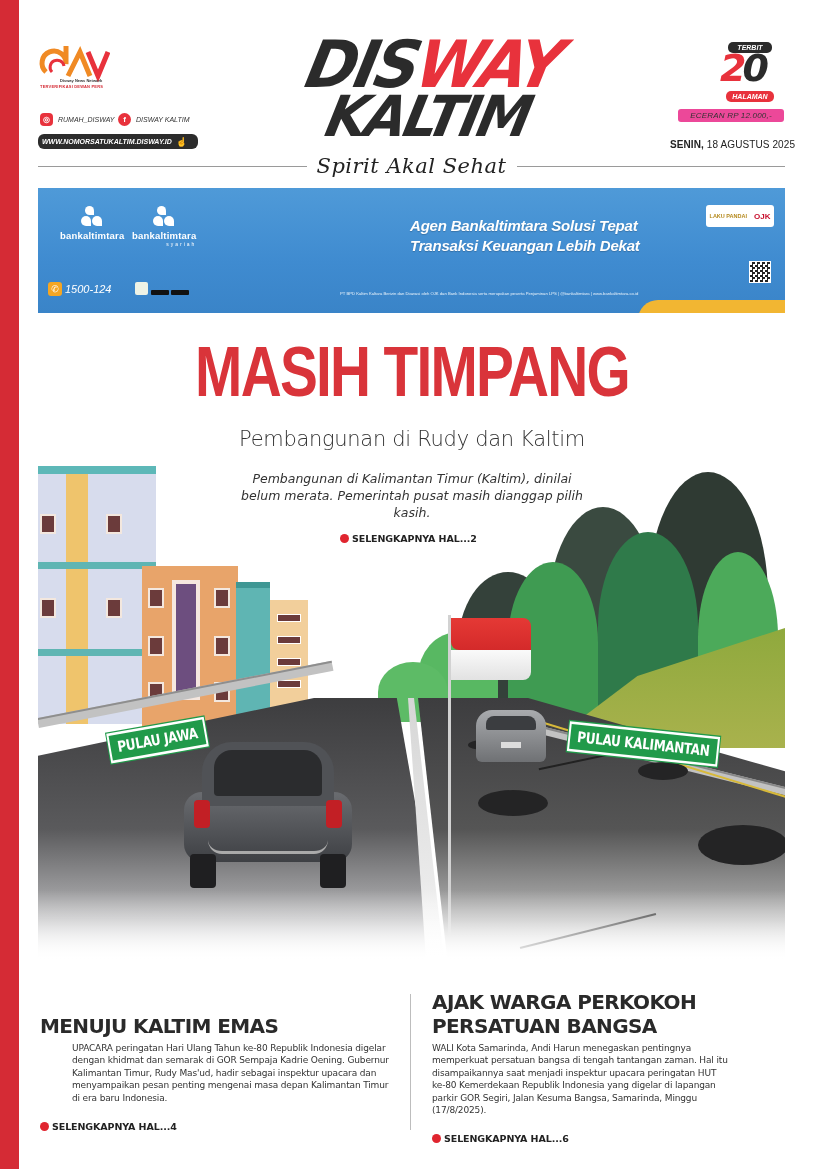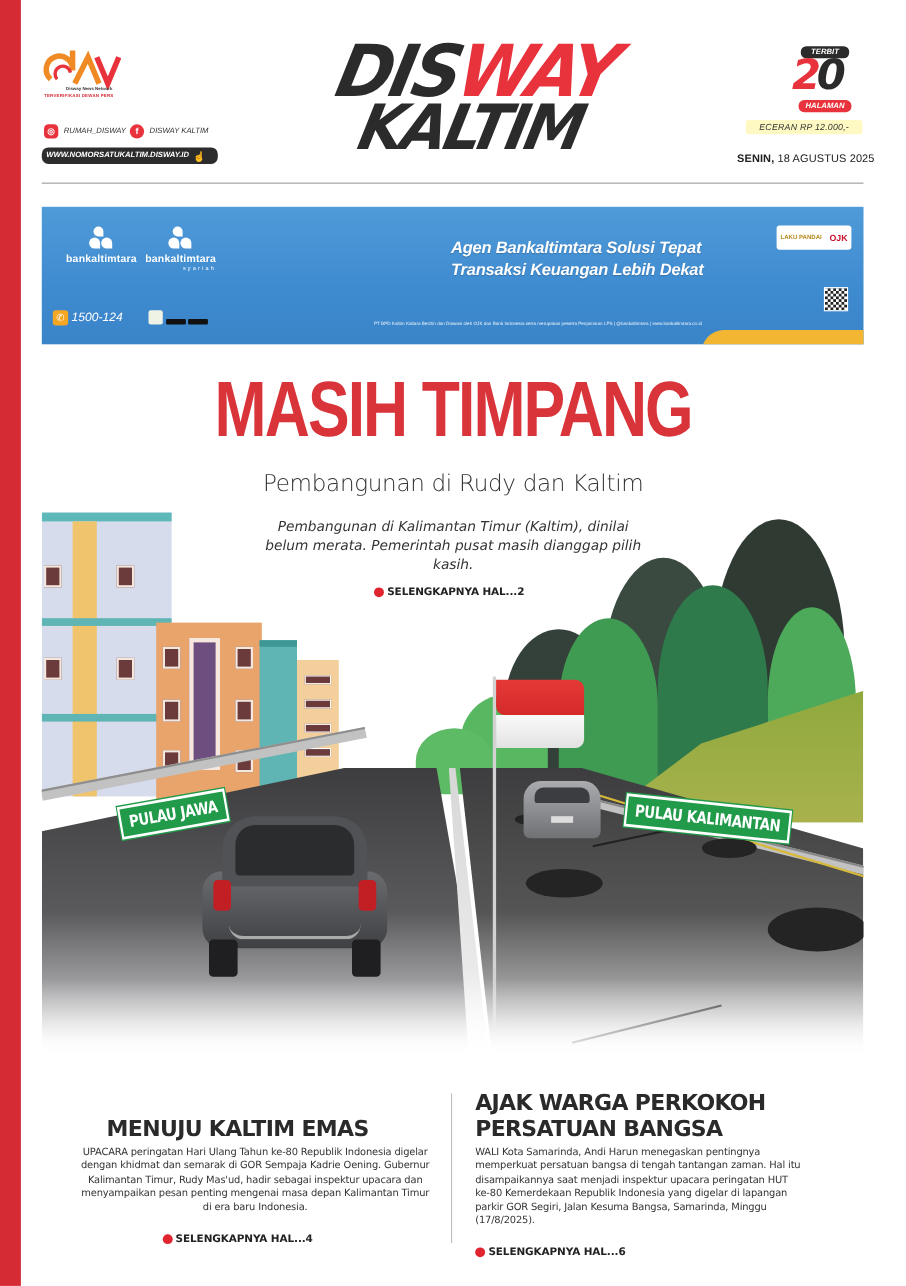--- a/index.html
+++ b/index.html
@@ -23,21 +23,21 @@
   .mh1 .red{color:#e8323c}
   .mh2{font-size:54px;color:#2b2b2b;margin-top:-6px;margin-left:6px}
   .tagline-row{position:absolute;left:38px;top:154px;width:747px;height:24px;display:flex;align-items:center}
   .tagline-row .line{flex:1;height:1px;background:#9a9a9a}
   .tagline{font-family:"DejaVu Serif",serif;font-style:italic;font-size:21px;color:#222;padding:0 10px;letter-spacing:.5px}
 
   .terbit{position:absolute;left:728px;top:42px;width:44px;height:11px;background:#2b2b2b;color:#fff;font-size:7px;font-weight:bold;font-style:italic;text-align:center;line-height:11px;border-radius:5px}
   .big20{position:absolute;left:720px;top:49px;font-family:"DejaVu Sans",sans-serif;font-weight:bold;font-size:38px;letter-spacing:-4px;line-height:1;font-style:italic}
   .big20 .a{color:#e8323c}.big20 .b{color:#2b2b2b}
   .halaman{position:absolute;left:726px;top:91px;width:48px;height:11px;background:#e8323c;color:#fff;font-size:7px;font-weight:bold;font-style:italic;text-align:center;line-height:11px;border-radius:5px}
-  .eceran{position:absolute;left:678px;top:109px;width:106px;height:13px;background:#fef9c3;border-radius:3px;font-size:8px;font-style:italic;color:#333;text-align:center;line-height:13px;letter-spacing:.2px}
+  .eceran{position:absolute;left:678px;top:109px;width:106px;height:13px;background:#ec4899;border-radius:3px;font-size:8px;font-style:italic;color:#333;text-align:center;line-height:13px;letter-spacing:.2px}
   .date{position:absolute;left:670px;top:139px;font-size:10px;color:#222;letter-spacing:.1px}
   .date b{font-weight:bold}
 
   
   .banner{position:absolute;left:38px;top:188px;width:747px;height:125px;background:linear-gradient(180deg,#4f9ad8 0%,#3f8bd0 60%,#3a84c8 100%);overflow:hidden}
   .bank-logo{position:absolute;top:18px;text-align:center;color:#fff}
   .bank-logo .mark{width:22px;height:22px;margin:0 auto 2px;position:relative}
   .bank-logo .mark i{position:absolute;background:#fff;border-radius:50% 50% 0 50%}
   .bank-logo .name{font-size:9.5px;font-weight:bold;letter-spacing:.2px}
   .bank-logo .sub{font-size:5px;letter-spacing:2px;text-align:right}
@@ -109,21 +109,21 @@
   .car-big .wheel{position:absolute;top:112px;width:26px;height:34px;background:#1f1f21;border-radius:4px}
   .car-big .wheel.l{left:6px}.car-big .wheel.r{right:6px}
   .car-small{position:absolute;left:438px;top:250px;width:70px;height:52px;background:linear-gradient(180deg,#a9abae,#6f7174);border-radius:16px 16px 6px 6px}
   .car-small .ws{position:absolute;left:10px;top:6px;width:50px;height:14px;background:#3b3d40;border-radius:8px 8px 2px 2px}
   .car-small .plate{position:absolute;left:25px;top:32px;width:20px;height:6px;background:#ddd}
   .pothole{position:absolute;background:#242425;border-radius:50%}
   .crack{position:absolute;height:2px;background:#222}
   .fade-bottom{position:absolute;left:0;bottom:0;width:747px;height:70px;background:linear-gradient(180deg,rgba(255,255,255,0),#fff)}
 
   
-  .story-left{position:absolute;left:40px;top:1014px;width:352px;text-align:center}
+  .story-left{position:absolute;left:40px;top:1014px;width:352px;text-align:left}
   .story-right{position:absolute;left:432px;top:990px;width:360px;text-align:left}
   .story-title{font-family:"DejaVu Sans",sans-serif;font-weight:bold;font-size:20px;color:#2a2a2a;letter-spacing:-.6px;line-height:24px}
   .story-body{font-family:"DejaVu Sans",sans-serif;font-size:9px;line-height:12.4px;color:#333;margin-top:4px;letter-spacing:-.15px}
   .story-left .story-body{margin-left:auto;width:320px}
   .story-right .story-body{width:300px}
   .story-more{margin-top:17px}
   .divider{position:absolute;left:410px;top:994px;width:1px;height:136px;background:#bdbdbd}
 </style>
 </head>
 <body>
@@ -152,20 +152,21 @@
     <span>WWW.NOMORSATUKALTIM.DISWAY.ID</span>
     <span class="hand">☝</span>
   </div>
 
   <div class="masthead">
     <div class="mh1"><span>DIS</span><span class="red">WAY</span></div>
     <div class="mh2">KALTIM</div>
   </div>
   <div class="tagline-row">
     <div class="line"></div>
+    <div class="tagline">Spirit Akal Sehat</div>
     <div class="line"></div>
   </div>
 
   <div class="terbit">TERBIT</div>
   <div class="big20"><span class="a">2</span><span class="b">0</span></div>
   <div class="halaman">HALAMAN</div>
   <div class="eceran">ECERAN RP 12.000,-</div>
   <div class="date"><b>SENIN,</b> <span>18 AGUSTUS 2025</span></div>
 </header>
 

